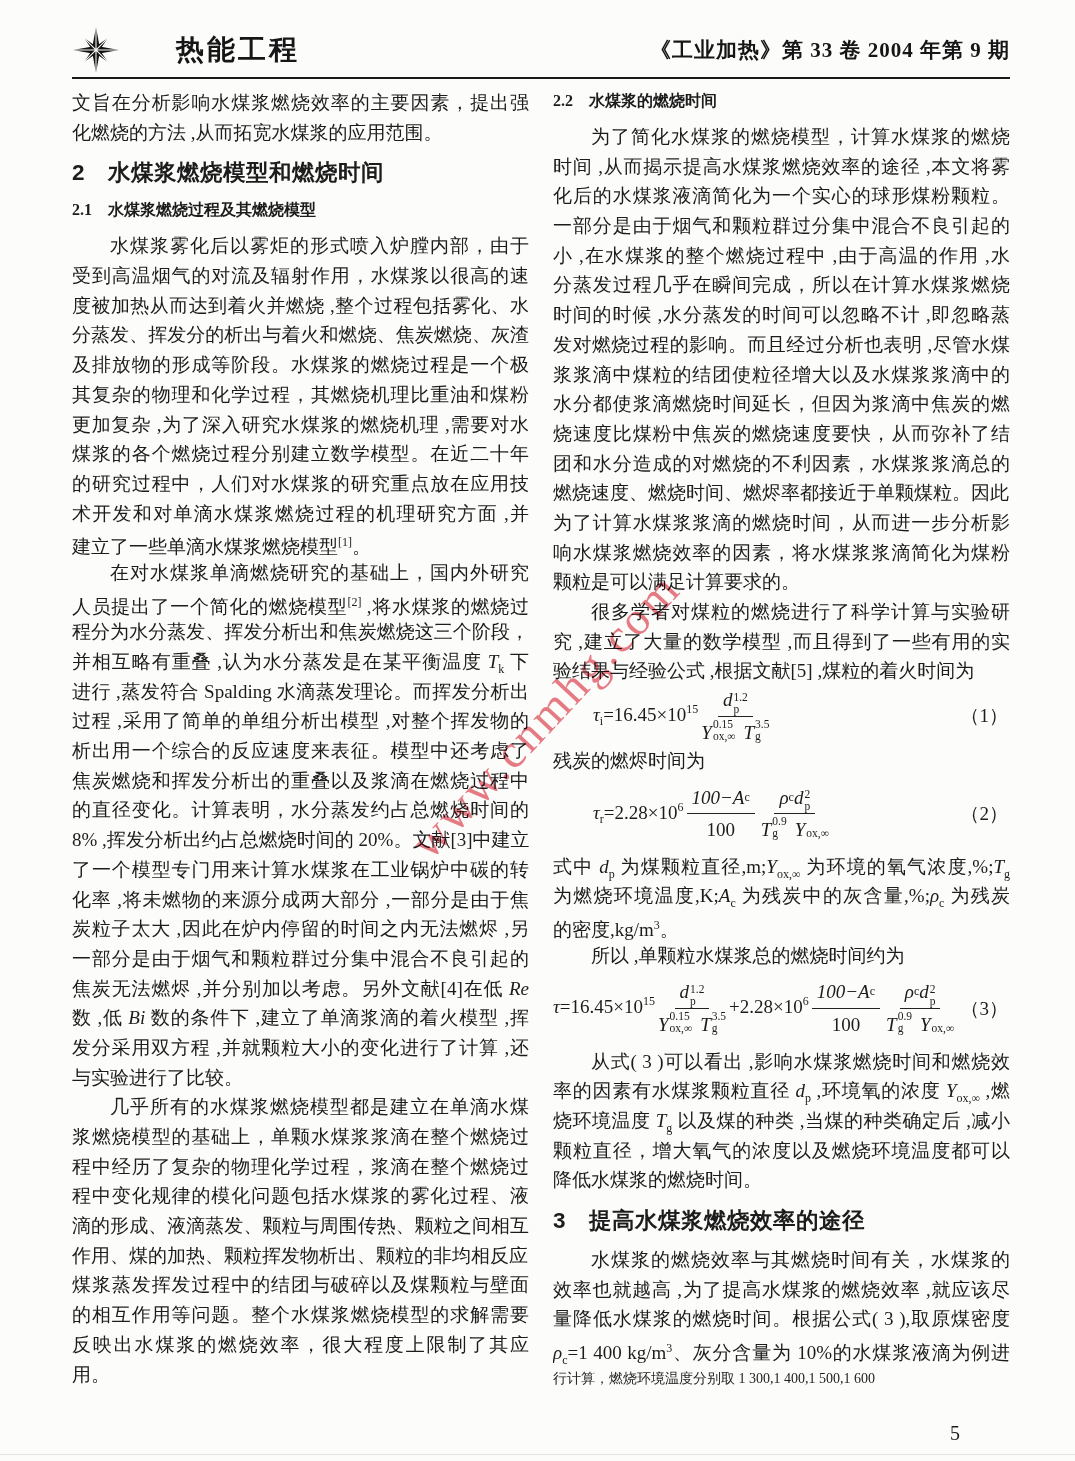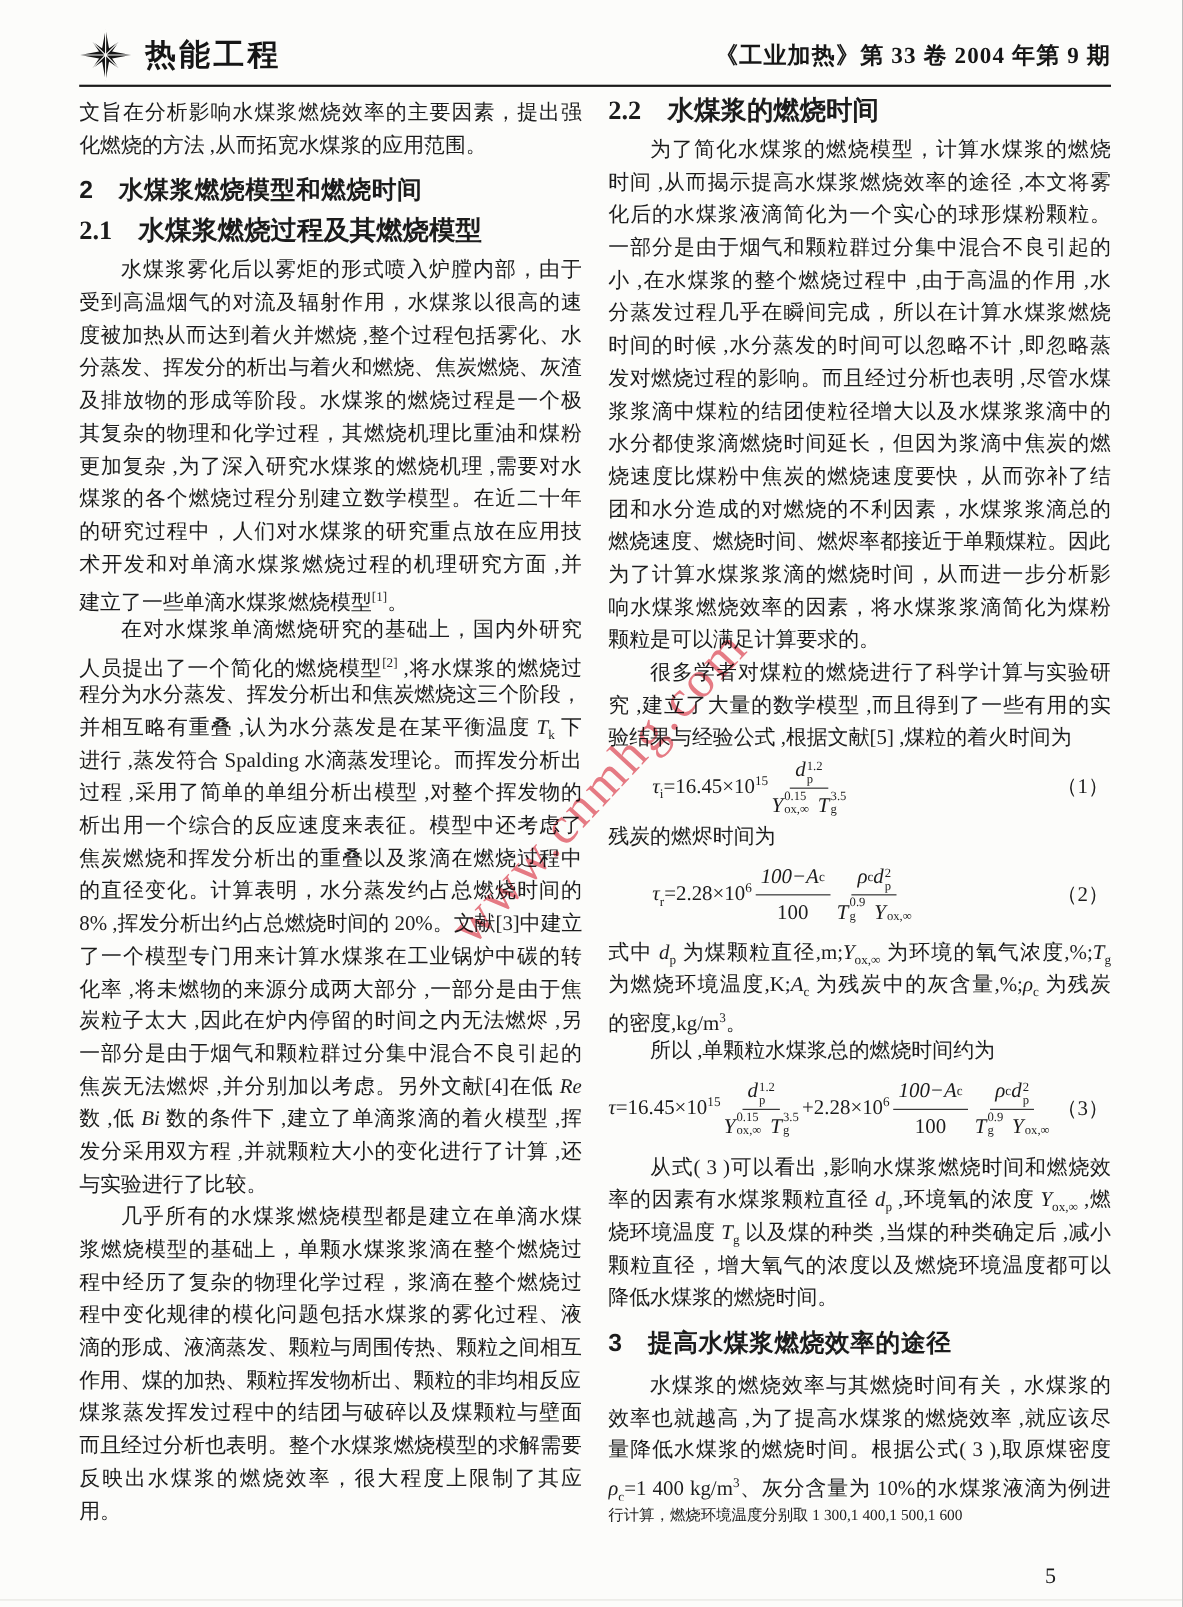--- a/index.html
+++ b/index.html
@@ -5,38 +5,38 @@
   html,body{margin:0;padding:0;background:#888;}
   .page{position:relative;width:1075px;height:1461px;background:var(--background,#fcfcfa);
         font-family:"Liberation Serif","DejaVu Serif",serif;color:var(--text,#1c1c1c);
         margin:0 auto;overflow:hidden;}
   
   .header{position:absolute;left:72px;top:24px;width:938px;height:52px;
           display:flex;align-items:center;}
   .brand{display:flex;align-items:center;gap:12px;}
   .brand .logo{width:48px;height:50px;flex:0 0 auto;}
   .brand-name{font-family:"Liberation Sans","DejaVu Sans",sans-serif;font-weight:700;
-              font-size:28px;letter-spacing:3px;color:#161616;}
+              font-size:28px;letter-spacing:3px;color:#161616;margin-left:44px;}
   .issue{margin-left:auto;font-size:21px;font-weight:700;letter-spacing:1px;color:#161616;}
   .header-rule{position:absolute;left:72px;top:77px;width:938px;border-top:2px solid #1a1a1a;}
   .bottom-edge{position:absolute;left:0;top:1454px;width:100%;border-top:1px solid #e3e3de;}
   
   .col{position:absolute;top:88px;width:457px;font-size:19px;line-height:29.7px;}
   .col.left{left:72px;}
   .col.right{left:553px;}
   .tline{height:29.7px;overflow:hidden;white-space:nowrap;
          text-align:justify;text-align-last:justify;}
   .tline.end{text-align-last:left;}
   .tline.ind{padding-left:38px;}
   .tline.tight{font-size:14px;}
   .it{font-style:italic;}
   sub,sup{font-size:12px;}
   .h1{font-family:"Liberation Sans","DejaVu Sans",sans-serif;font-size:22.5px;font-weight:700;
       margin:10px 0 8px 0;line-height:32px;height:32px;letter-spacing:.5px;}
-  .h2{font-size:24px;font-weight:700;margin:0 0 8px 0;line-height:26px;height:26px;}
+  .h2{font-size:16px;font-weight:700;margin:0 0 8px 0;line-height:26px;height:26px;}
   
   .eq{display:flex;align-items:center;font-size:19px;}
   .eq.e1{height:52px;margin:4px 0;padding-left:40px;}
   .eq.e2{height:66px;margin:5px 0;padding-left:40px;}
   .eq.e3{height:66px;margin:5px 0;padding-left:0;}
   .eqno{margin-left:auto;padding-right:2px;}
   .frac{display:inline-flex;flex-direction:column;align-items:center;
         vertical-align:middle;margin:0 3px;}
   .frac .num{border-bottom:1.4px solid #222;padding:0 5px 1px 5px;
              display:inline-flex;align-items:flex-end;justify-content:center;}
@@ -115,21 +115,21 @@
         <div class="tline end">与实验进行了比较。</div>
       </div>
     <div>
         <div class="tline ind">几乎所有的水煤浆燃烧模型都是建立在单滴水煤</div>
         <div class="tline">浆燃烧模型的基础上，单颗水煤浆浆滴在整个燃烧过</div>
         <div class="tline">程中经历了复杂的物理化学过程，浆滴在整个燃烧过</div>
         <div class="tline">程中变化规律的模化问题包括水煤浆的雾化过程、液</div>
         <div class="tline">滴的形成、液滴蒸发、颗粒与周围传热、颗粒之间相互</div>
         <div class="tline">作用、煤的加热、颗粒挥发物析出、颗粒的非均相反应、</div>
         <div class="tline">煤浆蒸发挥发过程中的结团与破碎以及煤颗粒与壁面</div>
-        <div class="tline">而且经过分析也表明。整个水煤浆燃烧模型的求解需要</div>
+        <div class="tline">的相互作用等问题。整个水煤浆燃烧模型的求解需要</div>
         <div class="tline">反映出水煤浆的燃烧效率，很大程度上限制了其应</div>
         <div class="tline end">用。</div>
       </div>
   </section>
 
   <section class="col right">
     <div class="h2">2.2　水煤浆的燃烧时间</div>
     <div>
         <div class="tline ind">为了简化水煤浆的燃烧模型，计算水煤浆的燃烧</div>
         <div class="tline">时间 ,从而揭示提高水煤浆燃烧效率的途径 ,本文将雾</div>

